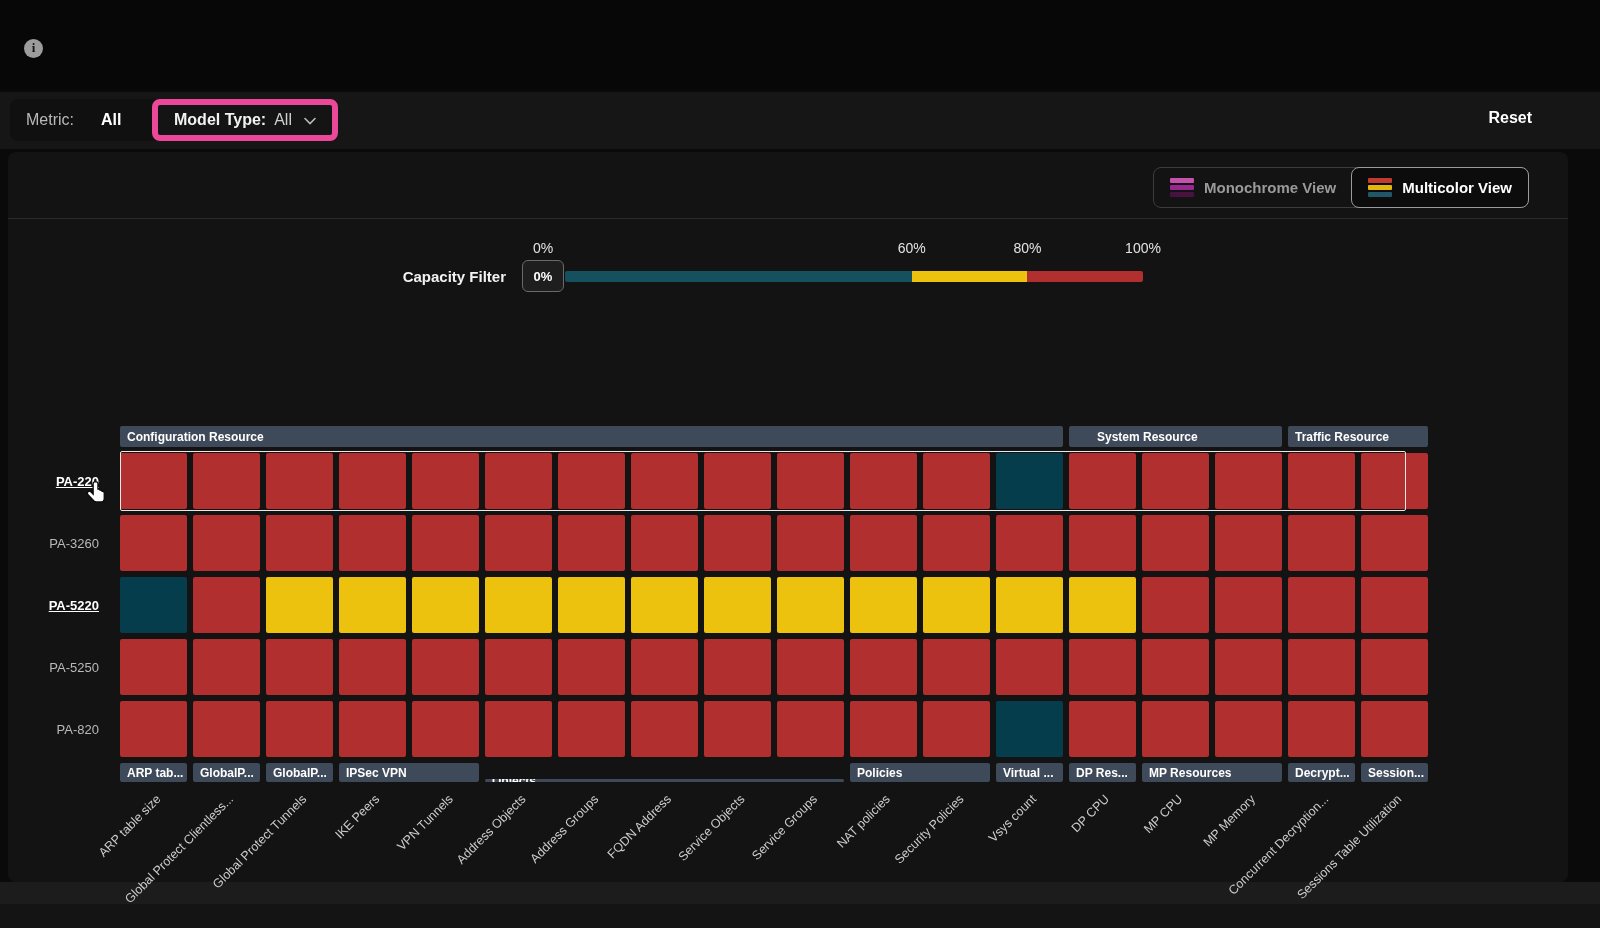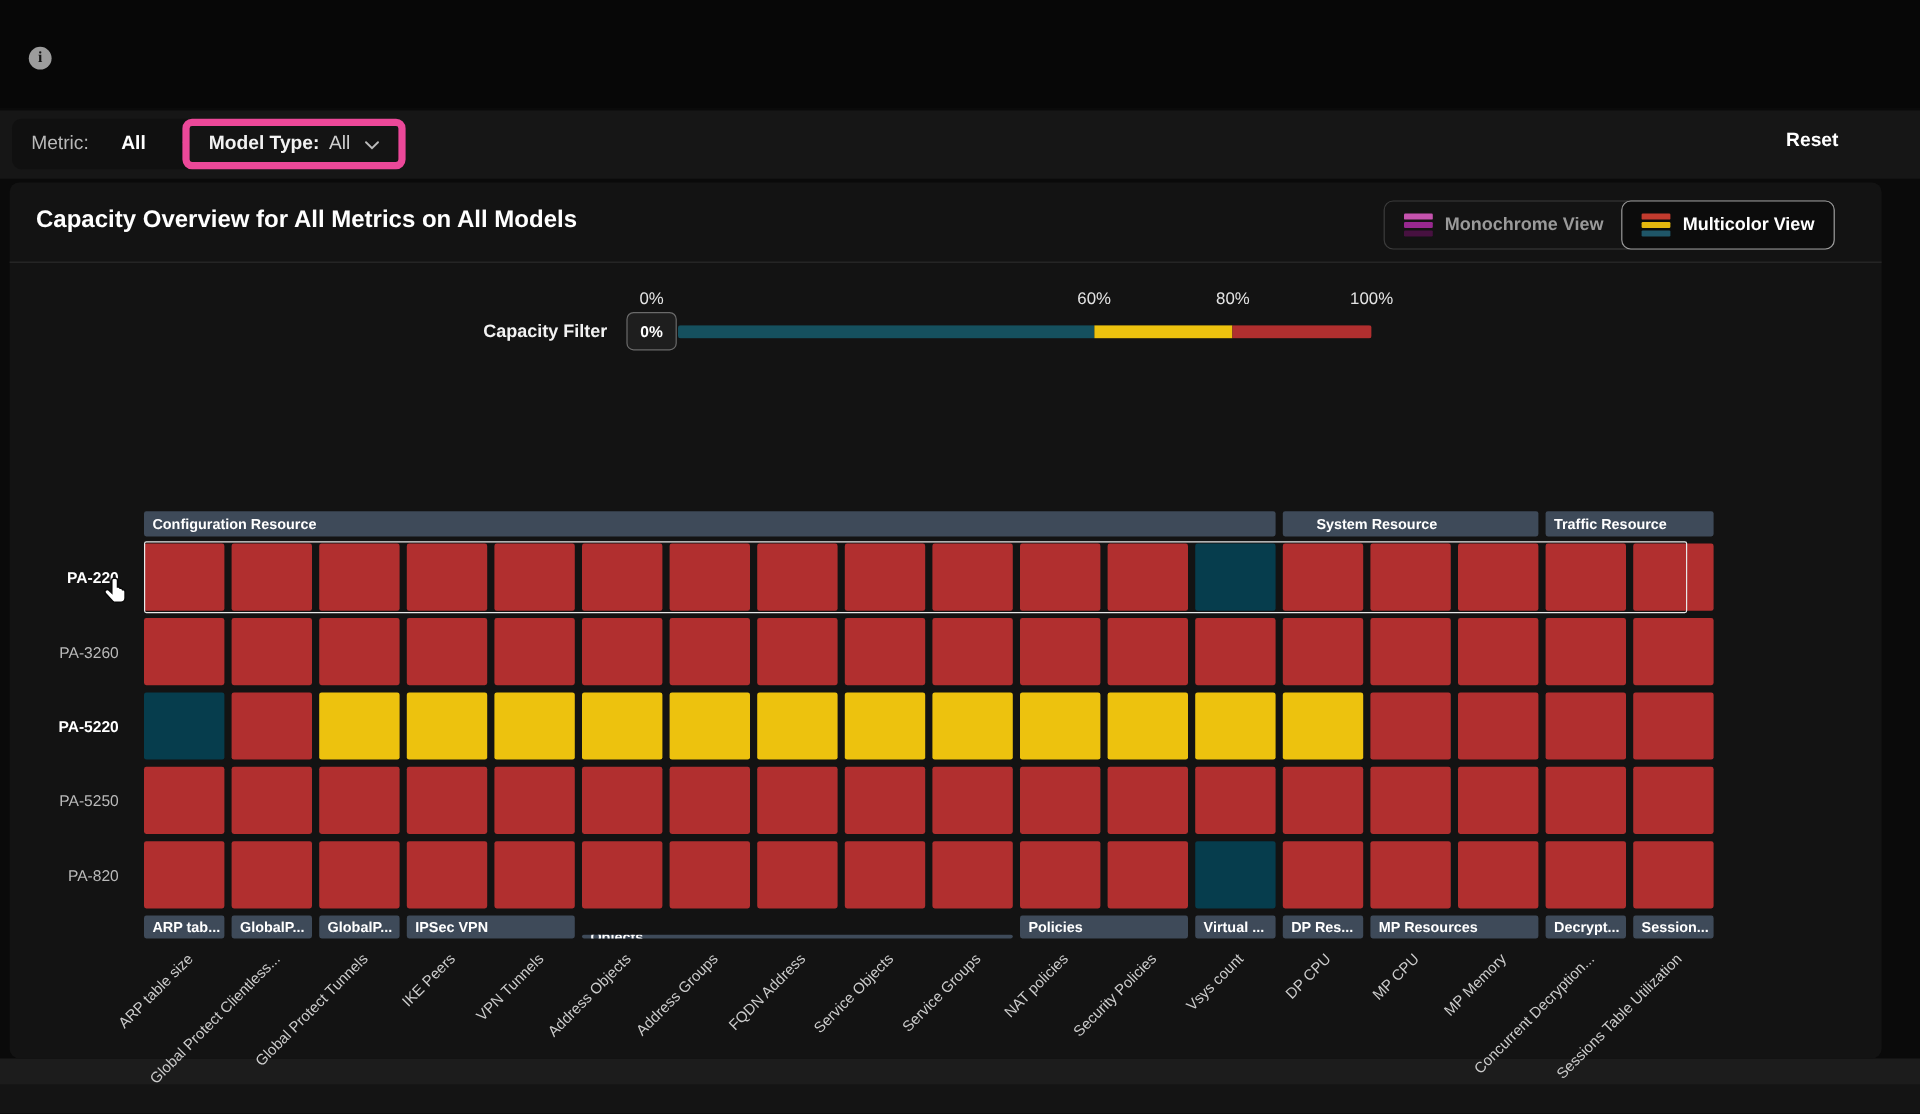--- a/index.html
+++ b/index.html
@@ -55,21 +55,21 @@
 
   
   .heatmap-wrap { position:absolute; left:23px; top:274px; width:1397px; }
   .heatmap { display:grid; grid-template-columns:83px repeat(18, 67px); column-gap:6px;
              grid-template-rows:21px repeat(5, 56px) 19px 120px; row-gap:6px; }
   .hm-corner { }
   .hm-group { background:#3e4a59; color:#ffffff; font-size:12px; font-weight:bold; border-radius:2px;
               display:flex; align-items:center; padding:0 7px; white-space:nowrap; overflow:hidden; }
   .hm-rowlabel { display:flex; align-items:center; justify-content:flex-end; padding-right:15px;
                  color:#b9b9b9; font-size:13px; cursor:pointer; white-space:nowrap; }
-  .hm-rowlabel.bold { color:#ffffff; font-weight:bold; }
+  .hm-rowlabel.bold { color:#ffffff; font-weight:bold;text-decoration:underline; }
   .hm-cell { border-radius:2px; cursor:pointer; }
   .hm-collabel { position:relative; overflow:visible; }
   .hm-collabel span { position:absolute; top:4px; right:50%; white-space:nowrap; color:#cccccc;
                       font-size:12.5px; transform:rotate(-45deg); transform-origin:100% 0%; }
   .row-hover-outline { position:absolute; left:89px; top:25px; width:1286px; height:60px;
                        border:1px solid #e8e8e8; border-radius:2px; pointer-events:none; z-index:2; }
   .hand-cursor { position:absolute; left:76px; top:328px; z-index:5; }
 
   
   .footer-strip { position:absolute; left:0; top:882px; width:1600px; height:22px; background:#1c1c1c; }
@@ -99,21 +99,20 @@
       <span class="dd-label-strong">Model Type:</span>
       <span class="dd-value-dim">All</span>
       <svg class="chev" width="12" height="8" viewBox="0 0 12 8">
           <path d="M1 1.5l5 5 5-5" stroke="#bbbbbb" stroke-width="1.6" fill="none" stroke-linecap="round"></path>
         </svg>
     </div>
     <div class="reset-link">Reset</div>
   </div>
 
   <div class="card">
-    <div class="card-header-title">Capacity Overview for All Metrics on All Models</div>
 
     <div class="view-toggle">
       <div class="vt-btn unselected">
         <span class="vt-icon">
           <i style="background: rgb(197, 83, 174);"></i>
           <i style="background: rgb(151, 40, 143);"></i>
           <i style="background: rgb(71, 17, 64);"></i>
         </span>
         <span>Monochrome View</span>
       </div>

